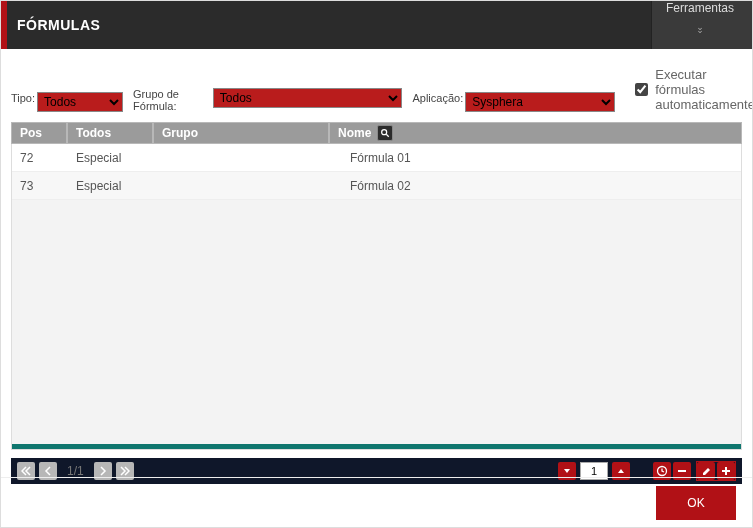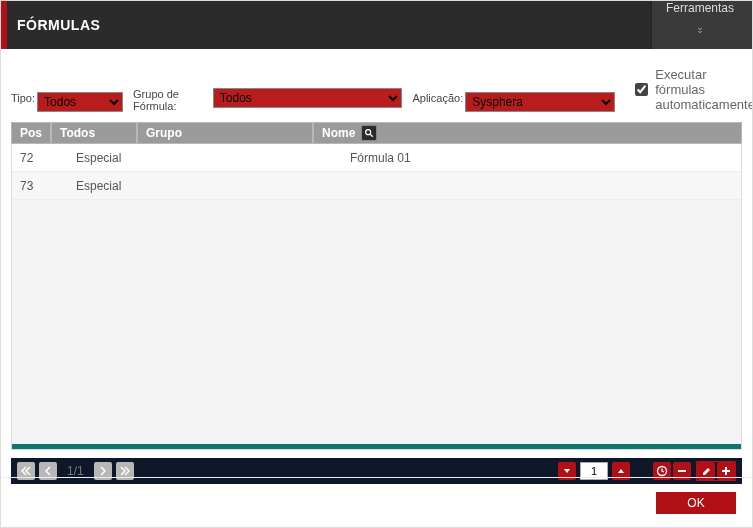--- a/index.html
+++ b/index.html
@@ -79,21 +79,21 @@
     background: #9b9b9b;
     color: #fff;
     height: 22px;
     font-weight: 600;
     font-size: 12px;
   }
   .thead .th {
     padding: 3px 8px;
     border: 1px solid #b8b8b8;
   }
-  .col-pos { width: 40px; }
+  .col-pos { width: 56px; }
   .col-tipo { width: 86px; }
   .col-grupo { width: 176px; }
   .col-nome { flex: 1; display: flex; align-items: center; gap: 6px; }
   .search-ico {
     display: inline-flex;
     width: 16px; height: 16px;
     background: #2b2b2b;
     border: 1px solid #888;
     border-radius: 2px;
     align-items: center;
@@ -190,21 +190,21 @@
     height: 50px;
     display: flex;
     align-items: center;
     justify-content: flex-end;
     gap: 12px;
     padding: 0 16px;
     border-top: 1px solid #eee;
   }
   .btn {
     width: 80px;
-    height: 22px;
+    height: 34px;
     background: #b11116;
     color: #fff;
     border: none;
     font-size: 12px;
     cursor: pointer;
   }
 </style>
 </head>
 <body>
 
@@ -264,20 +264,21 @@
     <div class="tr">
       <div class="td col-pos">72</div>
       <div class="td col-tipo">Especial</div>
       <div class="td col-grupo"></div>
       <div class="td col-nome">Fórmula 01</div>
     </div>
     <div class="tr">
       <div class="td col-pos">73</div>
       <div class="td col-tipo">Especial</div>
       <div class="td col-grupo"></div>
+      <div class="td col-nome">Fórmula 02</div>
     </div>
     <div class="filler"></div>
   </div>
 </div>
 
 <div class="pager-bar">
   <span class="pg-btn">
     <svg width="10" height="10" viewBox="0 0 10 10">
         <path d="M5 1 L1 5 L5 9 M9 1 L5 5 L9 9" stroke="#fff" stroke-width="1.5" fill="none"></path>
       </svg>

